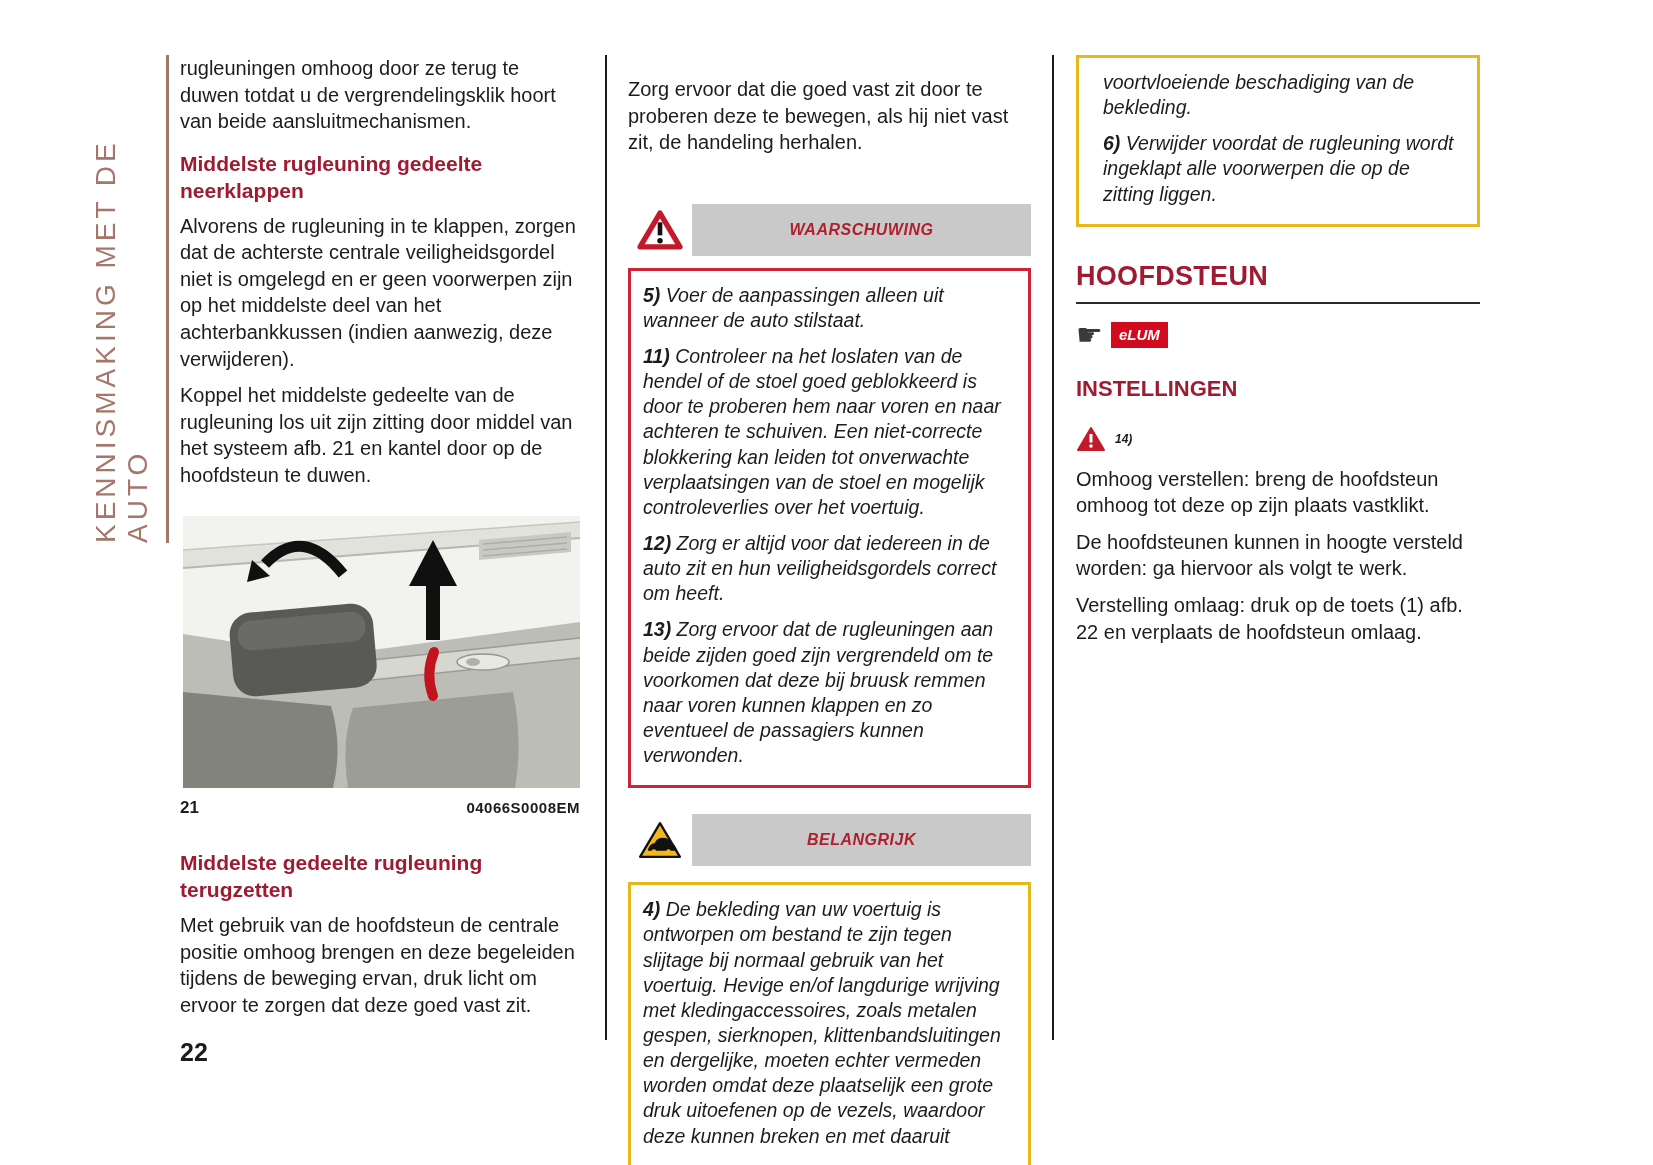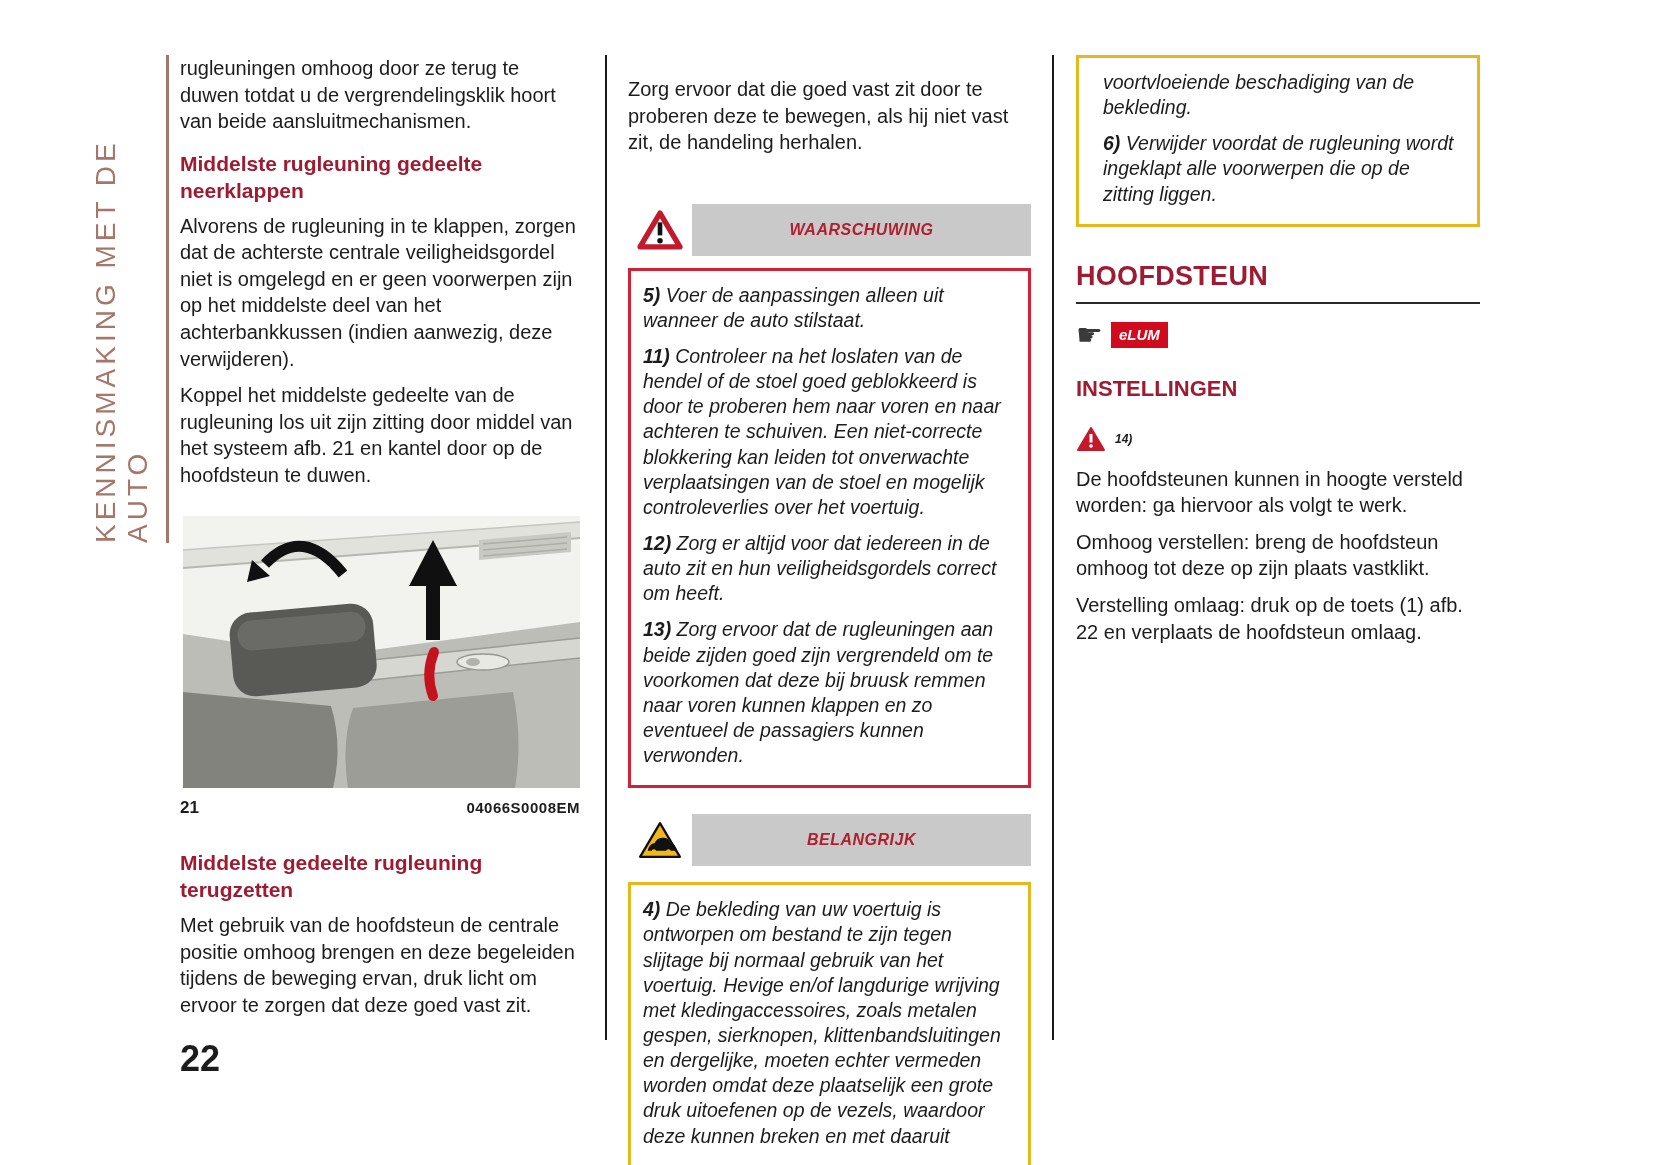--- a/index.html
+++ b/index.html
@@ -42,21 +42,21 @@
   .figure{margin-top:28px;text-align:right;}
   .fig-cap{display:flex;justify-content:space-between;align-items:baseline;margin-top:6px;}
   .fig-num{font-weight:bold;font-size:17px;}
   .fig-code{font-weight:bold;font-size:15px;letter-spacing:.5px;}
 
   .sidebar{position:absolute;left:90px;top:55px;height:488px;display:flex;}
   .sidebar-text{writing-mode:vertical-rl;transform:rotate(180deg);
     font-size:28px;letter-spacing:4px;color:var(--sidebar);}
   .sidebar-rule{width:3px;background:var(--sidebar);margin-left:12px;}
 
-  .page-num{position:absolute;left:180px;top:1038px;font-size:36px;font-weight:bold;}
+  .page-num{position:absolute;left:180px;top:1038px;font-size:25px;font-weight:bold;}
 
   .big-head{color:var(--accent-red);font-size:27px;font-weight:bold;letter-spacing:.3px;margin-top:34px;}
   .head-rule{height:2px;background:#2a2a2a;margin:10px 0 16px;}
   .elum-row{display:flex;align-items:center;gap:8px;margin:0 0 26px;}
   .hand-icon{font-family:"DejaVu Sans",sans-serif;font-size:30px;line-height:1;color:#3a3a3a;}
   .elum-badge{background:var(--badge-red);color:#fff;font-weight:bold;font-style:italic;font-size:15px;padding:4px 8px 5px;}
   .sub-head{color:var(--accent-red);font-size:22px;font-weight:bold;margin-bottom:24px;}
   .warn-ref{display:flex;align-items:center;gap:9px;margin-bottom:14px;}
   .warn-ref-num{font-weight:bold;font-style:italic;font-size:12px;}
 </style>
@@ -183,18 +183,18 @@
 
   <div class="warn-ref">
     <svg viewBox="0 0 60 52" width="30" height="26" role="img">
       <path d="M30 4 L56 48 L4 48 Z" fill="#c21a2a" stroke="#c21a2a" stroke-width="4" stroke-linejoin="round"></path>
       <rect x="27" y="16" width="6" height="17" fill="#ffffff"></rect>
       <circle cx="30" cy="40" r="3.6" fill="#ffffff"></circle>
     </svg>
     <span class="warn-ref-num">14)</span>
   </div>
 
+  <p class="p">Omhoog verstellen: breng de hoofdsteun omhoog tot deze op zijn plaats vastklikt.</p>
   <p class="p">De hoofdsteunen kunnen in hoogte versteld worden: ga hiervoor als volgt te werk.</p>
-  <p class="p">Omhoog verstellen: breng de hoofdsteun omhoog tot deze op zijn plaats vastklikt.</p>
   <p class="p">Verstelling omlaag: druk op de toets (1) afb. 22 en verplaats de hoofdsteun omlaag.</p>
 </div>
 
 <div class="page-num">22</div>
 
 </body></html>

